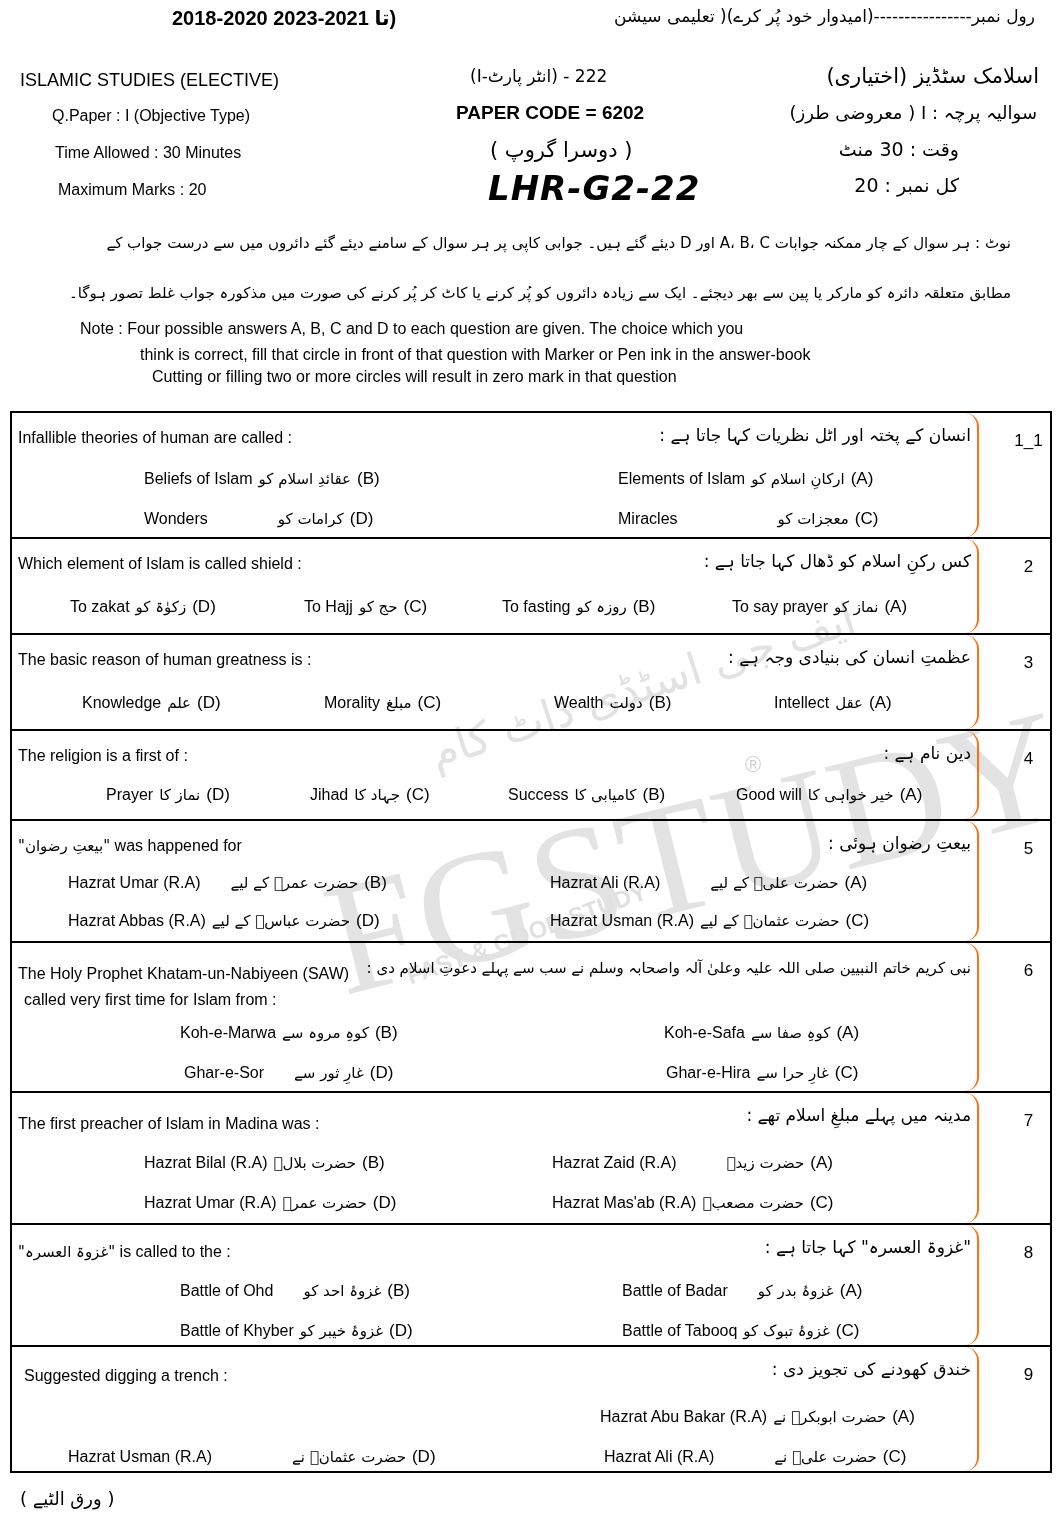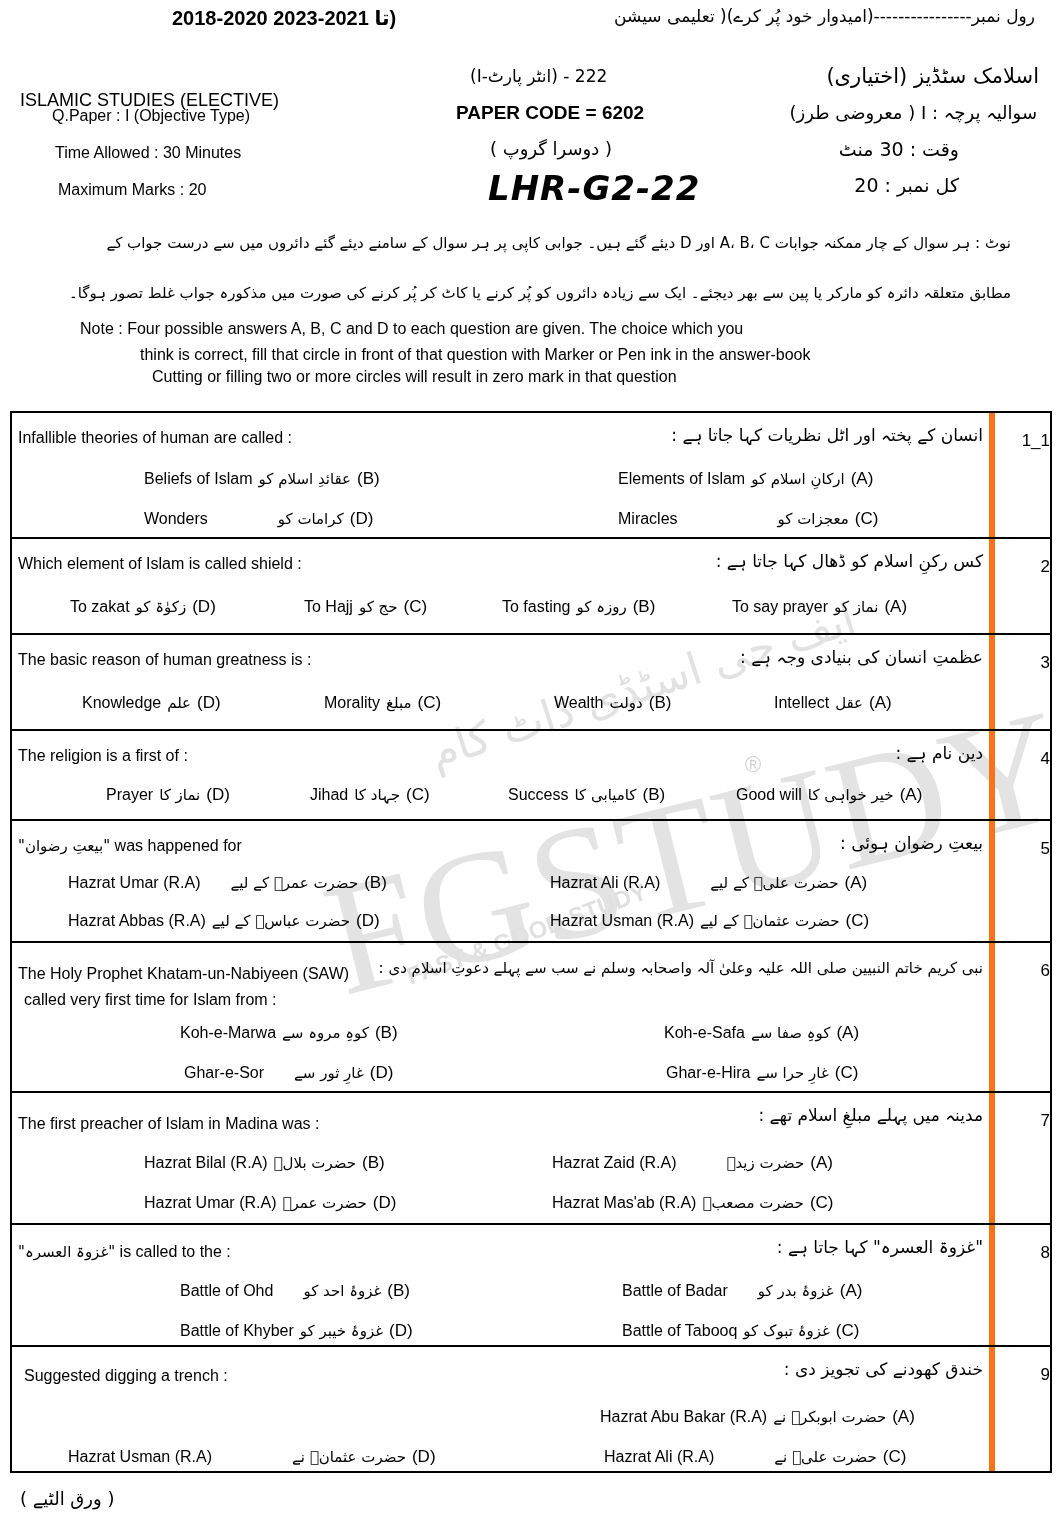--- a/index.html
+++ b/index.html
@@ -16,50 +16,50 @@
   .wm { position: absolute; color: #d9d9d9; pointer-events: none; z-index: 0; }
   .wm-big { font-family: "Liberation Serif", serif; font-size: 160px; left: 320px; top: 760px; transform: rotate(-14deg); letter-spacing: 2px; color:#e3e3e3; }
   .wm-small { font-size: 24px; font-weight: bold; left: 400px; top: 920px; transform: rotate(-20deg); color:#e0e0e0; }
   .wm-ur { font-size: 44px; left: 420px; top: 660px; transform: rotate(-18deg); color:#e2e2e2; }
   .wm-reg { font-size: 22px; left: 745px; top: 752px; color:#d0d0d0; }
 
   
   .qtable { position: absolute; left: 10px; top: 411px; width: 1038px; border: 2px solid #000; z-index: 1; }
   .qrow { position: relative; border-top: 2px solid #000; }
   .qrow:first-child { border-top: none; }
-  .qbody { position: relative; margin-right: 55px; border-right: 6px solid #f97316; height: 100%; }
-  .qnum { position: absolute; right: 0; top: 0; width: 43px; text-align: right; font-size: 17px; padding-top: 18px; }
+  .qbody { position: relative; margin-right: 71px; border-right: 2px solid #f97316; height: 100%; border-radius: 14px; }
+  .qnum { position: absolute; right: 0; top: 0; width: 43px; text-align: center; font-size: 17px; padding-top: 18px; }
   .qen { position: absolute; left: 6px; top: 16px; font-size: 16px; }
   .qur { position: absolute; right: 6px; top: 12px; font-size: 17px; }
   .opt { position: absolute; font-size: 16px; }
   .opt .ur-t { font-family: "DejaVu Sans", sans-serif; font-size: 15px; margin: 0 6px; }
   .opt .lbl { font-size: 17px; }
 </style>
 </head>
 <body>
 
 <div class="wm wm-ur ur">ایف جی اسٹڈی ڈاٹ کام</div>
 <div class="wm wm-big">FGSTUDY</div>
 <div class="wm wm-small">FAST &amp; GOOD STUDY</div>
 <div class="wm wm-reg">®</div>
 
 <div>
   <div class="abs bold" style="left:172px; top:6px; font-size:20px;">2018-2020 تا 2021-2023)</div>
   <div class="abs ur" style="right:24px; top:6px; font-size:17px;">رول نمبر----------------(امیدوار خود پُر کرے)( تعلیمی سیشن</div>
 
-  <div class="abs hdr-en" style="left:20px; top:70px; font-size:18px;margin-top:20px;">ISLAMIC STUDIES (ELECTIVE)</div>
+  <div class="abs hdr-en" style="left:20px; top:70px; font-size:18px;">ISLAMIC STUDIES (ELECTIVE)</div>
   <div class="abs ur" style="left:470px; top:66px; font-size:17px;">222 - (انٹر پارٹ-I)</div>
   <div class="abs ur" style="right:20px; top:64px; font-size:21px;">اسلامک سٹڈیز (اختیاری)</div>
 
   <div class="abs hdr-en" style="left:52px; top:107px;">Q.Paper : I (Objective Type)</div>
   <div class="abs bold" style="left:456px; top:102px; font-size:19px;">PAPER CODE = 6202</div>
   <div class="abs ur" style="right:22px; top:102px; font-size:18px;">سوالیہ پرچہ : I ( معروضی طرز)</div>
 
   <div class="abs hdr-en" style="left:55px; top:144px;">Time Allowed : 30 Minutes</div>
-  <div class="abs ur" style="left:490px; top:138px; font-size:18px;">( دوسرا گروپ )</div>
+  <div class="abs ur" style="left:490px; top:138px; font-size:21px;">( دوسرا گروپ )</div>
   <div class="abs ur" style="right:100px; top:138px; font-size:19px;">وقت : 30 منٹ</div>
 
   <div class="abs hdr-en" style="left:58px; top:181px;">Maximum Marks : 20</div>
   <div class="abs" style="left:488px; top:168px; font-size:34px; font-weight:900; font-style:italic; letter-spacing:1px; font-family:'DejaVu Sans', sans-serif;">LHR-G2-22</div>
   <div class="abs ur" style="right:100px; top:174px; font-size:19px;">کل نمبر : 20</div>
 </div>
 
 <div>
   <div class="abs ur" style="right:48px; top:234px; font-size:15px;">نوٹ : ہر سوال کے چار ممکنہ جوابات A، B، C اور D دیئے گئے ہیں۔ جوابی کاپی پر ہر سوال کے سامنے دیئے گئے دائروں میں سے درست جواب کے</div>
   <div class="abs ur" style="right:48px; top:284px; font-size:15px;">مطابق متعلقہ دائرہ کو مارکر یا پین سے بھر دیجئے۔ ایک سے زیادہ دائروں کو پُر کرنے یا کاٹ کر پُر کرنے کی صورت میں مذکورہ جواب غلط تصور ہوگا۔</div>

